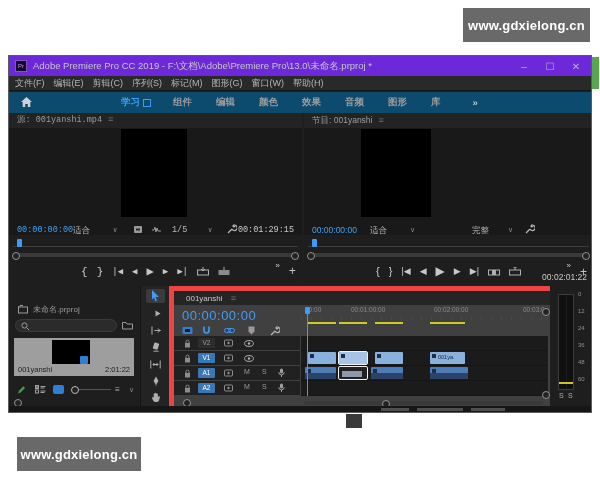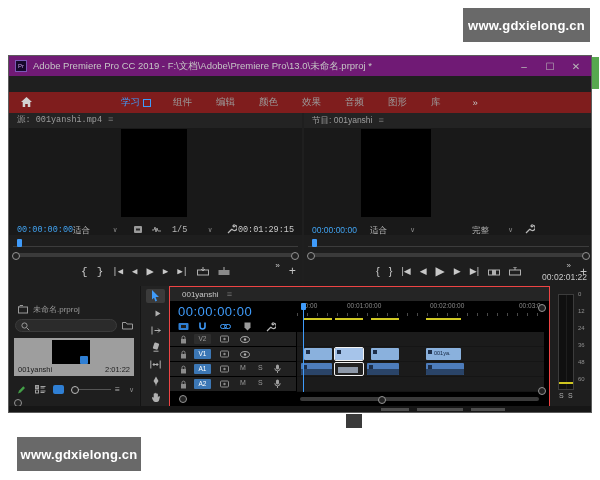--- a/index.html
+++ b/index.html
@@ -4,30 +4,30 @@
 <style>
   html,body{margin:0;padding:0;background:#fff;}
   .canvas{position:relative;width:600px;height:480px;background:#ffffff;overflow:hidden;
           font-family:"Liberation Sans",sans-serif;-webkit-font-smoothing:antialiased;}
   .r{position:absolute;box-sizing:border-box;}
   .wm{position:absolute;background:#696969;color:#ffffff;font-weight:bold;font-size:13px;
       display:flex;align-items:center;justify-content:center;letter-spacing:.2px;}
   
   .app{position:absolute;left:8px;top:55px;width:584px;height:358px;background:#1f1f1f;
        border:1px solid #5c5c5c;box-sizing:border-box;overflow:hidden;}
-  .titlebar{position:absolute;left:0;top:0;width:100%;height:20px;background:#701a75;}
+  .titlebar{position:absolute;left:0;top:0;width:100%;height:20px;background:#6d28d9;}
   .prlogo{position:absolute;left:6px;top:4px;width:12px;height:12px;background:#15082b;
           border:1px solid #7c58b8;color:#c39ae6;font-size:6px;line-height:10px;text-align:center;box-sizing:border-box;}
   .title-text{position:absolute;left:24px;top:0;height:20px;line-height:20px;font-size:9.5px;color:#c6c6c6;white-space:nowrap;}
   .winbtn{position:absolute;top:0;width:26px;height:20px;color:#b9b9b9;font-size:10px;
           display:flex;align-items:center;justify-content:center;}
   .menubar{position:absolute;left:0;top:20px;width:100%;height:15px;background:#292929;border-bottom:1px solid #171717;
            display:flex;align-items:center;padding-left:6px;box-sizing:border-box;}
   .menu-item{font-size:9px;color:#b5b5b5;margin-right:9px;white-space:nowrap;}
-  .wsbar{position:absolute;left:0;top:36px;width:100%;height:21px;background:#7f1d1d;}
+  .wsbar{position:absolute;left:0;top:36px;width:100%;height:21px;background:#0c4a6e;font-weight:bold;}
   .wstabs{position:absolute;left:100px;top:0;height:21px;display:flex;align-items:center;}
   .wstab{font-size:9.5px;color:#9c9c9c;padding:0 12px;white-space:nowrap;}
   .wstab.active{color:#3f9bfa;padding-right:3px;}
   .wsbox{width:6px;height:6px;border:1px solid #3f9bfa;margin-right:10px;}
   
   .panel{position:absolute;background:#1e1e1e;}
   .mon-header{position:absolute;left:0;top:0;width:100%;height:15px;background:#232323;
               font-size:8.5px;color:#9d9d9d;line-height:15px;padding-left:8px;box-sizing:border-box;white-space:nowrap;}
   .pmenu{color:#6f6f6f;font-size:9px;margin-left:6px;}
   .mon-view{position:absolute;left:0;top:15px;width:100%;height:107px;background:#191919;}
@@ -41,21 +41,21 @@
   .transport{position:absolute;left:0;width:100%;display:flex;align-items:center;justify-content:center;gap:9px;
              color:#c8c8c8;font-size:9px;}
   .tbtn{display:inline-block;}
   .play{font-size:12px;}
   .brace{font-size:11px;color:#cccccc;}
   
   .proj-item{position:absolute;background:#9e9e9e;}
   .tool{position:absolute;left:5px;width:19px;height:14px;display:flex;align-items:center;justify-content:center;}
   .tool.active{background:#3b3b3b;border-radius:2px;}
   
-  .tl{position:absolute;left:160px;top:230px;width:379px;height:120px;background:#000000;border:1px solid #ef4444;overflow:hidden;}
+  .tl{position:absolute;left:160px;top:230px;width:379px;height:120px;background:#404040;border:5px solid #ef4444;overflow:hidden;}
   .tl-tab{position:absolute;left:0;top:0;width:100%;height:14px;background:#252525;font-size:8px;color:#c8c8c8;line-height:14px;}
   .tl-tc{position:absolute;left:8px;top:17px;font-size:13px;color:#3f9bfa;letter-spacing:.5px;}
   .trackrow{position:absolute;left:0;width:126px;height:14px;background:#212121;}
   .tname{position:absolute;top:2px;width:17px;height:10px;font-size:6.5px;text-align:center;line-height:10px;border-radius:1px;}
   .tname.on{background:#3c77b5;color:#fff;}
   .tname.off{background:#2d2d2d;color:#9a9a9a;}
   .ms{position:absolute;top:2px;font-size:7px;color:#9a9a9a;}
   .content{position:absolute;left:127px;top:15px;width:247px;height:100px;overflow:hidden;}
   .rtick{position:absolute;top:0;font-size:6.5px;color:#8a8a8a;white-space:nowrap;}
   .ruler-ticks{position:absolute;left:0;top:11px;width:100%;height:3px;
@@ -88,20 +88,30 @@
   <div class="app">
 
     <div class="titlebar">
       <div class="prlogo">Pr</div>
       <div class="title-text">Adobe Premiere Pro CC 2019 - F:\文档\Adobe\Premiere Pro\13.0\未命名.prproj *</div>
       <div class="winbtn" style="right:54px;">–</div>
       <div class="winbtn" style="right:28px;">☐</div>
       <div class="winbtn" style="right:2px;">✕</div>
     </div>
 
+    <div class="menubar">
+      <span class="menu-item">文件(F)</span>
+      <span class="menu-item">编辑(E)</span>
+      <span class="menu-item">剪辑(C)</span>
+      <span class="menu-item">序列(S)</span>
+      <span class="menu-item">标记(M)</span>
+      <span class="menu-item">图形(G)</span>
+      <span class="menu-item">窗口(W)</span>
+      <span class="menu-item">帮助(H)</span>
+    </div>
 
     <div class="wsbar">
       <div class="r" style="left:11px;top:4px;">
         <svg width="13" height="12" viewBox="0 0 13 12">
             <path d="M6.5 1 L12 6 H10.3 V11 H7.8 V8 H5.2 V11 H2.7 V6 H1 Z" fill="#d2d2d2"></path>
           </svg>
       </div>
       <div class="wstabs">
         <span class="wstab active">学习</span>
         <span class="wsbox"></span>

